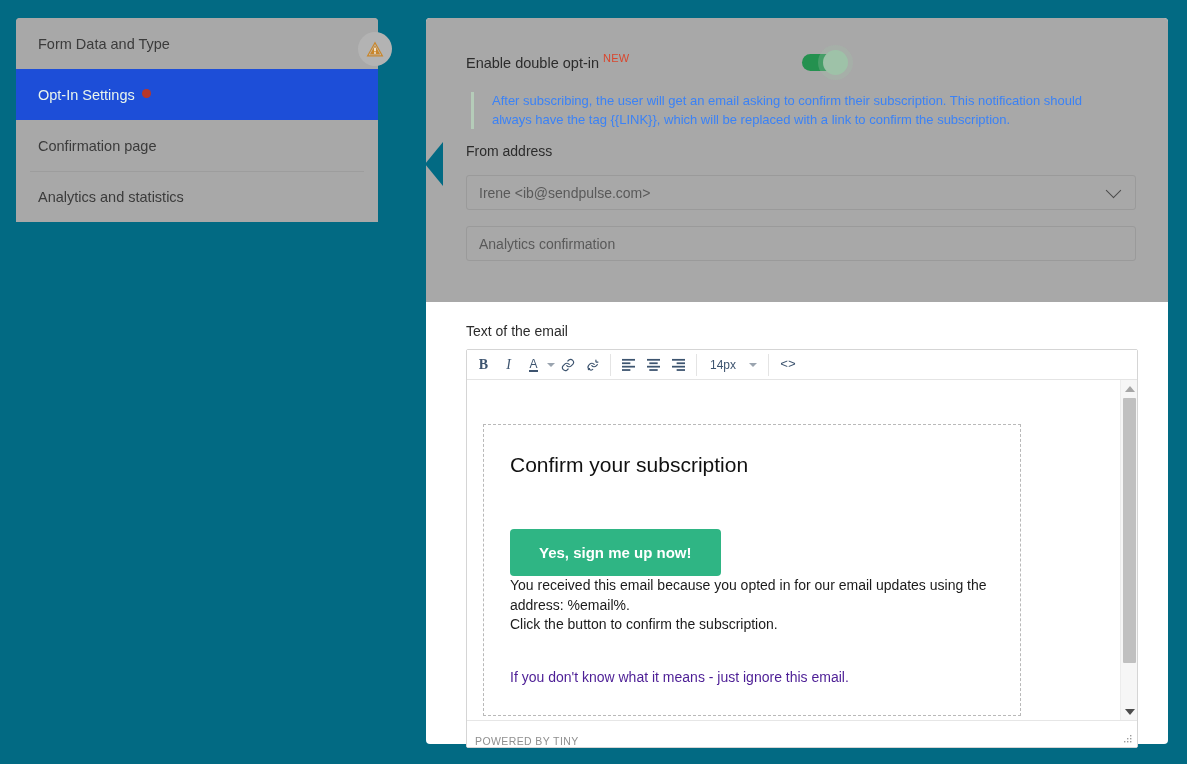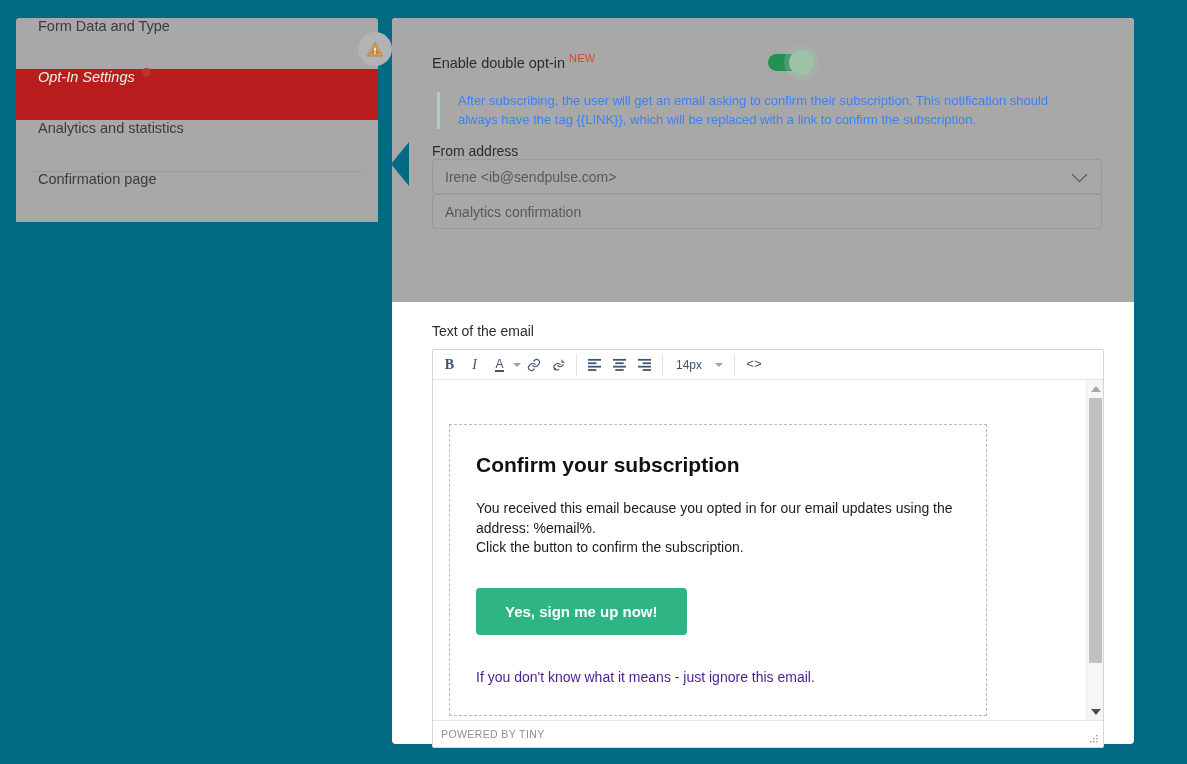--- a/index.html
+++ b/index.html
@@ -22,40 +22,39 @@
     width: 362px;
     background: #a8a8a8;
     border-radius: 4px;
     overflow: visible;
     z-index: 5;
   }
   .side-item {
     position: relative;
     height: 51px;
     display: flex;
-    align-items: flex-start;
+    align-items: center;
     padding: 0 22px;
     font-size: 14.5px;
     color: #3b3b3b;
     cursor: pointer;
     background: #a8a8a8;
   }
   .side-item:first-child { border-radius: 4px 4px 0 0; }
   .side-item:last-child  { border-radius: 0 0 4px 4px; }
   .side-item + .side-item::before {
     content: "";
     position: absolute;
     left: 14px; right: 14px; top: 0;
     height: 1px;
     background: #9d9d9d;
   }
   .side-item.active {
-    background: #b91c1c;
+    background: #1d4ed8;
     color: #e9f5ec;
-    font-style: italic;
   }
   .side-item.active::before { display: none; }
   .side-item.active + .side-item::before { display: none; }
   .side-label { white-space: nowrap; }
   .dot-red {
     display: inline-block;
     width: 9px; height: 9px;
     border-radius: 50%;
     background: #b8372a;
     margin-left: 7px;
@@ -73,21 +72,21 @@
     display: flex;
     align-items: center;
     justify-content: center;
     z-index: 9;
   }
   #warn-badge svg { display: block; }
 
   
   #panel {
     position: absolute;
-    left: 392px; top: 18px;
+    left: 426px; top: 18px;
     width: 742px; height: 726px;
     background: #ffffff;
     border-radius: 4px;
     overflow: visible;
     z-index: 3;
   }
   
   #panel-caret {
     position: absolute;
     left: -1px; top: 124px;
@@ -166,21 +165,21 @@
     max-width: 650px;
   }
 
   
   .field-label {
     margin-top: 14px;
     font-size: 14px;
     color: #2c2c2c;
   }
   .ctl {
-    margin-top: 0;
+    margin-top: 16px;
     height: 35px;
     border: 1px solid #9a9a9a;
     border-radius: 3px;
     background: transparent;
     display: flex;
     align-items: center;
     padding: 0 12px;
     font-size: 14px;
     color: #595959;
     width: 670px;
@@ -277,21 +276,21 @@
   #mail-box {
     margin: 36px 0 0 6px;
     width: 538px;
     border: 1px dashed #b9b9b9;
     padding: 28px 26px 30px 26px;
     background: #fff;
     font-family: "Liberation Sans", sans-serif;
   }
   #mail-title {
     font-size: 21px;
-    font-weight: bold;
+    font-weight: normal;
     color: #111;
     margin: 0 0 22px 0;
   }
   #mail-body {
     font-size: 14px;
     line-height: 19.5px;
     color: #1b1b1b;
   }
   #cta-button {
     display: inline-block;
@@ -340,21 +339,21 @@
     background: #c0c0c0;
     border-radius: 1px;
     cursor: pointer;
   }
 
   
   #editor-status {
     height: 27px;
     border-top: 1px solid #e6e6e6;
     display: flex;
-    align-items: center;
+    align-items: flex-end;
     padding: 0 8px;
     background: #fff;
     position: relative;
   }
   #powered {
     font-size: 10.5px;
     letter-spacing: .4px;
     color: #8f8f8f;
   }
   #resize-grip {
@@ -372,25 +371,25 @@
     <span class="side-label">Form Data and Type</span>
   </div>
 
 
   <div class="side-item active">
     <span class="side-label">Opt-In Settings</span>
     <span class="dot-red"></span>
   </div>
 
   <div class="side-item">
+    <span class="side-label">Confirmation page</span>
+  </div>
+
+  <div class="side-item">
     <span class="side-label">Analytics and statistics</span>
-  </div>
-
-  <div class="side-item">
-    <span class="side-label">Confirmation page</span>
   </div>
 
   <div id="warn-badge">
     <svg width="20" height="20" viewBox="0 0 20 20">
       <path d="M10 2.6 L18.4 17.4 L1.6 17.4 Z" fill="#c9862a"></path>
       <path d="M10 5.0 L16.3 16.2 L3.7 16.2 Z" fill="#bdbdbd"></path>
       <path d="M10 6.2 L15.2 15.6 L4.8 15.6 Z" fill="#c9862a"></path>
       <rect x="9.25" y="8.4" width="1.5" height="4.1" rx="0.7" fill="#ffffff"></rect>
       <circle cx="10" cy="13.9" r="0.85" fill="#ffffff"></circle>
     </svg>
@@ -505,26 +504,26 @@
 
         <div class="tb-btn" style="width:28px;">
           <span style="font-size:13px;font-family:'Liberation Mono',monospace;">&lt;&gt;</span>
         </div>
       </div>
 
       <div id="editor-canvas">
         <div id="editor-scrollarea">
           <div id="mail-box">
             <div id="mail-title">Confirm your subscription</div>
+            <div id="cta-button">Yes, sign me up now!</div>
             <div id="mail-body">
               <span>You received this email because you opted in for our email updates using the</span>
               <span>address: %email%.</span><br>
               <span>Click the button to confirm the subscription.</span>
             </div>
-            <div id="cta-button">Yes, sign me up now!</div>
             <div id="mail-footer">If you don't know what it means - just ignore this email.</div>
           </div>
         </div>
 
         <div id="edit-scrollbar">
           <div class="sb-arrow up">
             <span class="tri up"></span>
           </div>
           <div id="sb-thumb"></div>
           <div class="sb-arrow down">

